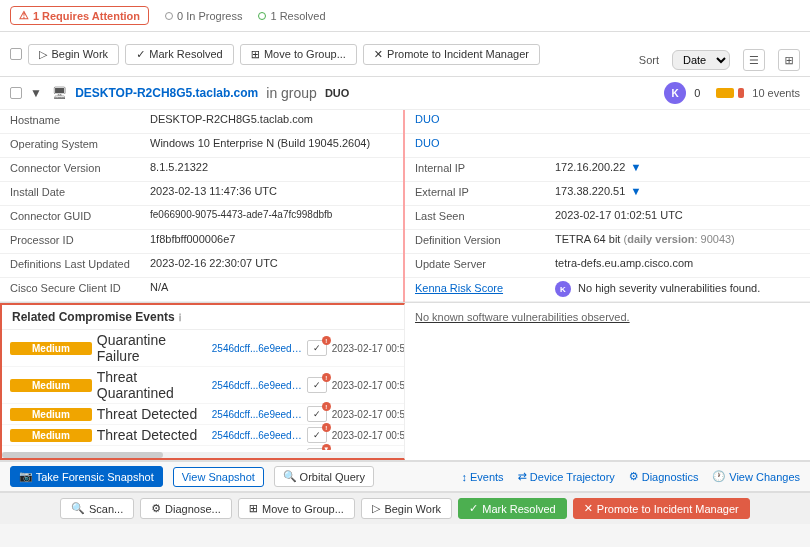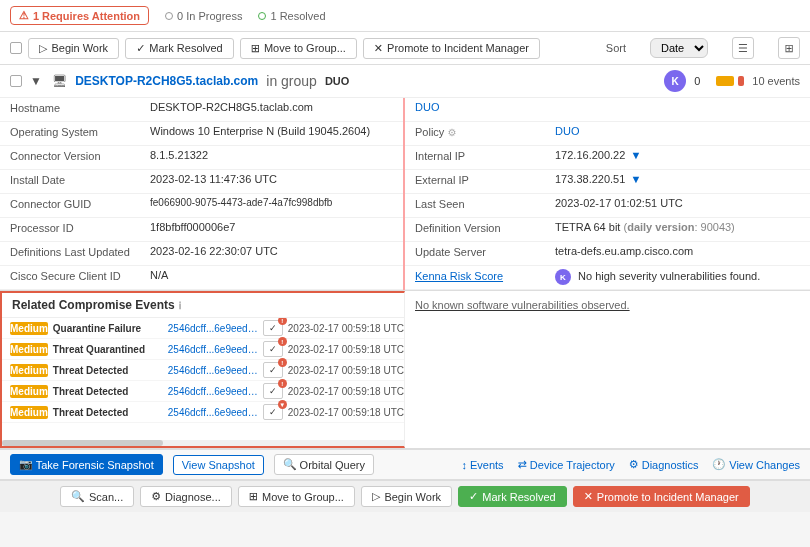--- a/index.html
+++ b/index.html
@@ -6,41 +6,41 @@
     body { font-family: -apple-system, BlinkMacSystemFont, 'Segoe UI', Arial, sans-serif; font-size: 12px; background: #f5f5f5; color: #333; width: 810px; height: 547px; overflow: hidden; }
 
     .top-bar { display: flex; align-items: center; padding: 6px 10px; background: #fff; border-bottom: 1px solid #ddd; gap: 16px; }
     .attention-badge { display: flex; align-items: center; gap: 4px; border: 1.5px solid #e05c44; border-radius: 4px; padding: 2px 8px; color: #e05c44; font-size: 11px; font-weight: 600; }
     .status-item { display: flex; align-items: center; gap: 4px; color: #666; font-size: 11px; }
     .status-item .dot { width: 8px; height: 8px; border-radius: 50%; border: 1.5px solid #999; display: inline-block; }
     .status-item .dot-resolved { border-color: #4caf50; background: transparent; }
 
     .toolbar { display: flex; align-items: center; padding: 5px 10px; background: #fff; border-bottom: 1px solid #ddd; gap: 6px; }
     .toolbar-btn { display: flex; align-items: center; gap: 4px; padding: 3px 10px; border: 1px solid #ccc; border-radius: 3px; background: #fff; cursor: pointer; font-size: 11px; color: #333; }
-    .sort-section { margin-left: auto; display: flex; align-items: center; gap: 24px; font-size: 11px; color: #555; }
+    .sort-section { margin-left: auto; display: flex; align-items: center; gap: 13px; font-size: 11px; color: #555; margin-top: 12px; }
     .sort-select { border: 1px solid #ccc; border-radius: 6px; padding: 2px 6px; font-size: 11px; }
     .view-icon { width: 22px; height: 22px; border: 1px solid #ccc; border-radius: 3px; display: flex; align-items: center; justify-content: center; cursor: pointer; background: #fff; }
 
     .device-row { display: flex; align-items: center; padding: 5px 10px; background: #fff; border-bottom: 1px solid #eee; gap: 8px; }
     .k-badge { width: 22px; height: 22px; border-radius: 50%; background: #7b68ee; color: #fff; display: flex; align-items: center; justify-content: center; font-size: 10px; font-weight: 700; margin-left: auto; }
     .event-bar { display: flex; align-items: center; gap: 4px; margin-left: 8px; }
     .bar-segment { height: 10px; border-radius: 2px; }
 
     .detail-grid { display: grid; grid-template-columns: 1fr 1fr; background: #fff; border-bottom: 1px solid #ddd; }
     .detail-left { border-right: 2px solid #fca5a5; }
     .detail-row { display: flex; padding: 3px 10px; border-bottom: 1px solid #f0f0f0; min-height: 24px; }
     .detail-label { color: #555; width: 140px; flex-shrink: 0; font-size: 11px; padding-top: 1px; }
     .detail-value { color: #333; font-size: 11px; flex: 1; }
     .detail-value a { color: #0066cc; text-decoration: none; }
     .dropdown-arrow { color: #0066cc; cursor: pointer; margin-left: 2px; }
     .panel-title { padding: 5px 10px; font-size: 12px; font-weight: 600; border-bottom: 1px solid #eee; display: flex; align-items: center; gap: 4px; background: #fff; }
     .panel-title .info-icon { color: #999; font-size: 10px; cursor: pointer; }
     .compromise-row { display: flex; align-items: center; padding: 2px 8px; gap: 5px; border-bottom: 1px solid #f5f5f5; }
-    .severity-badge { padding: 1px 0; border-radius: 2px; font-size: 10px; font-weight: 700; color: #fff; background: #f0a500; flex-shrink: 0; }
-    .comp-event-name { font-size: 10px; color: #333; width: 110px; flex-shrink: 0; font-weight: bold; }
+    .severity-badge { padding: 1px 22px; border-radius: 2px; font-size: 10px; font-weight: 700; color: #fff; background: #f0a500; flex-shrink: 0; }
+    .comp-event-name { font-size: 14px; color: #333; width: 110px; flex-shrink: 0; }
     .comp-hash { font-size: 10px; color: #0066cc; width: 90px; flex-shrink: 0; overflow: hidden; text-overflow: ellipsis; white-space: nowrap; }
     .comp-icon-btn { width: 20px; height: 16px; border: 1px solid #ccc; border-radius: 2px; display: flex; align-items: center; justify-content: center; font-size: 9px; cursor: pointer; position: relative; flex-shrink: 0; }
     .comp-badge-red { position: absolute; top: -5px; right: -5px; width: 9px; height: 9px; background: #e05c44; border-radius: 50%; display: flex; align-items: center; justify-content: center; color: #fff; font-size: 6px; font-weight: 700; }
     .comp-time { font-size: 10px; color: #555; white-space: nowrap; }
     .vuln-text { padding: 8px 10px; font-size: 11px; color: #666; }
     .vuln-scroll { overflow-y: auto; height: 120px; text-decoration: underline; }
 
     .bottom-nav { display: flex; align-items: center; padding: 4px 10px; background: #f8f8f8; border-top: 1px solid #ddd; border-bottom: 1px solid #ddd; gap: 10px; }
     .nav-btn { display: flex; align-items: center; gap: 3px; padding: 3px 8px; border: 1px solid #ccc; border-radius: 3px; background: #fff; cursor: pointer; font-size: 11px; color: #333; }
     .nav-btn.primary { background: #0066cc; color: #fff; border-color: #0066cc; }
@@ -151,21 +151,20 @@
     <div class="detail-row">
       <span class="detail-label">Cisco Secure Client ID</span>
       <span class="detail-value">N/A</span>
     </div>
   </div>
   <div class="detail-right">
     <div class="detail-row">
       <span class="detail-value"><a href="#">DUO</a></span>
     </div>
     <div class="detail-row">
-      <span class="detail-label">Policy <span style="color:#aaa; font-size:10px;">⚙</span></span>
       <span class="detail-value"><a href="#">DUO</a></span>
     </div>
     <div class="detail-row">
       <span class="detail-label">Internal IP</span>
       <span class="detail-value">172.16.200.22 <span class="dropdown-arrow">▼</span></span>
     </div>
     <div class="detail-row">
       <span class="detail-label">External IP</span>
       <span class="detail-value">173.38.220.51 <span class="dropdown-arrow">▼</span></span>
     </div>

